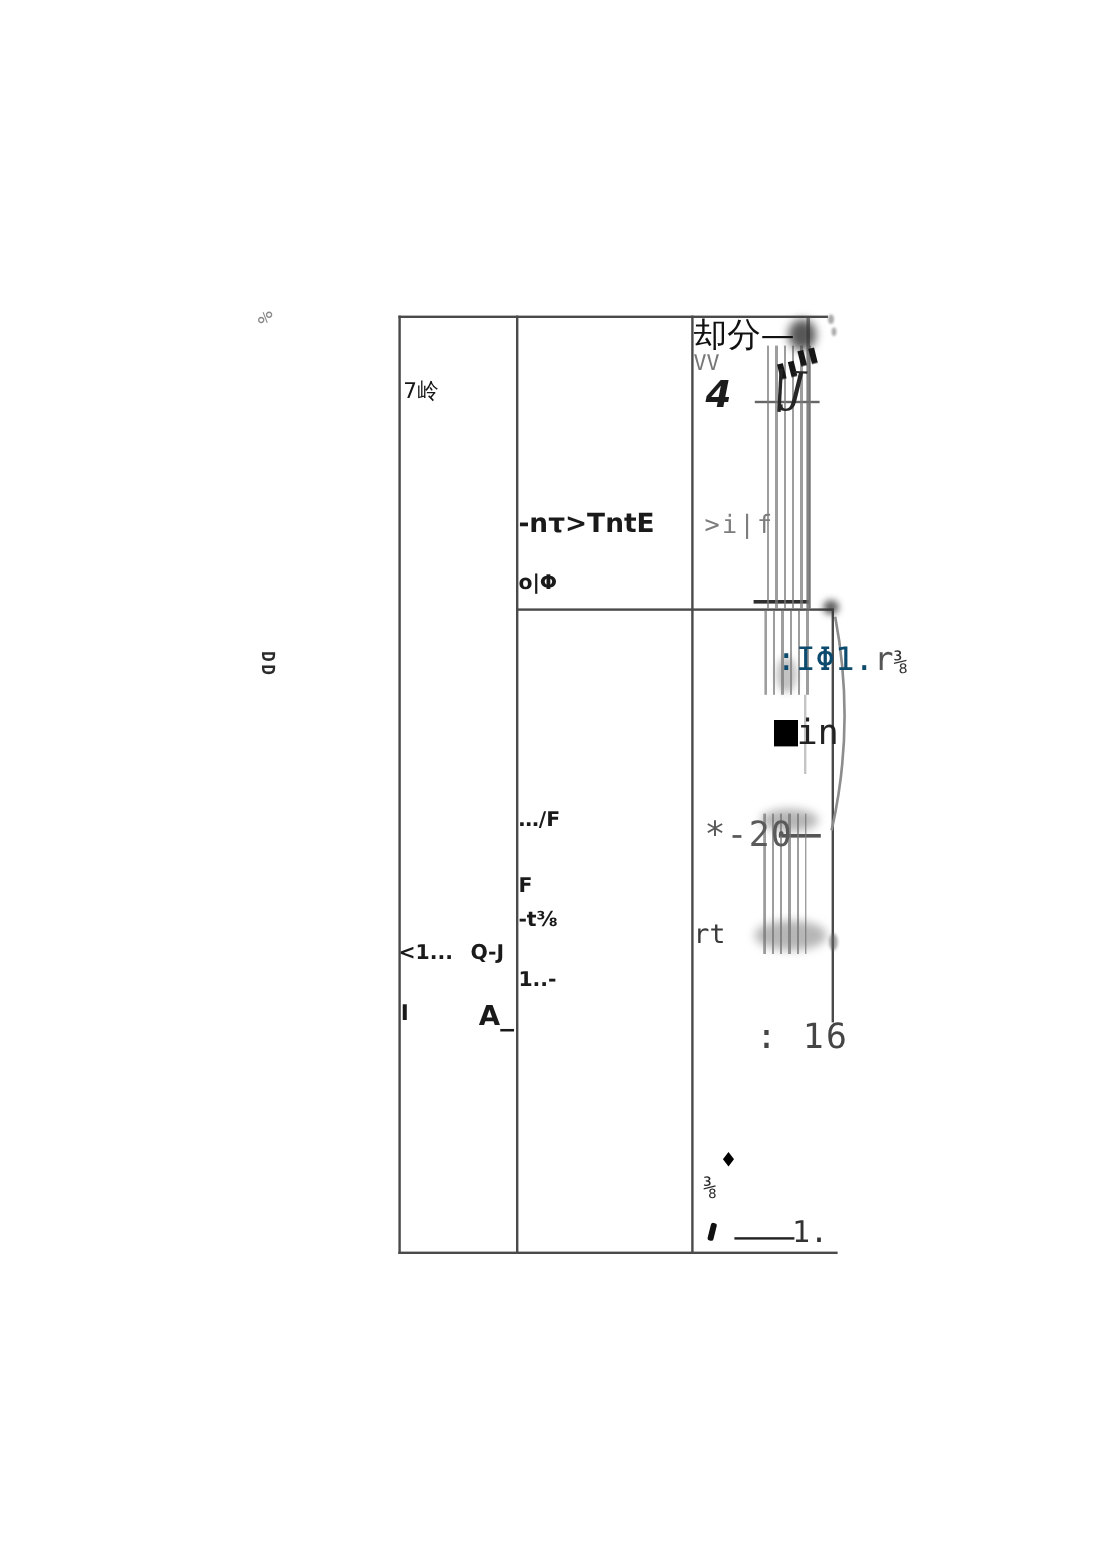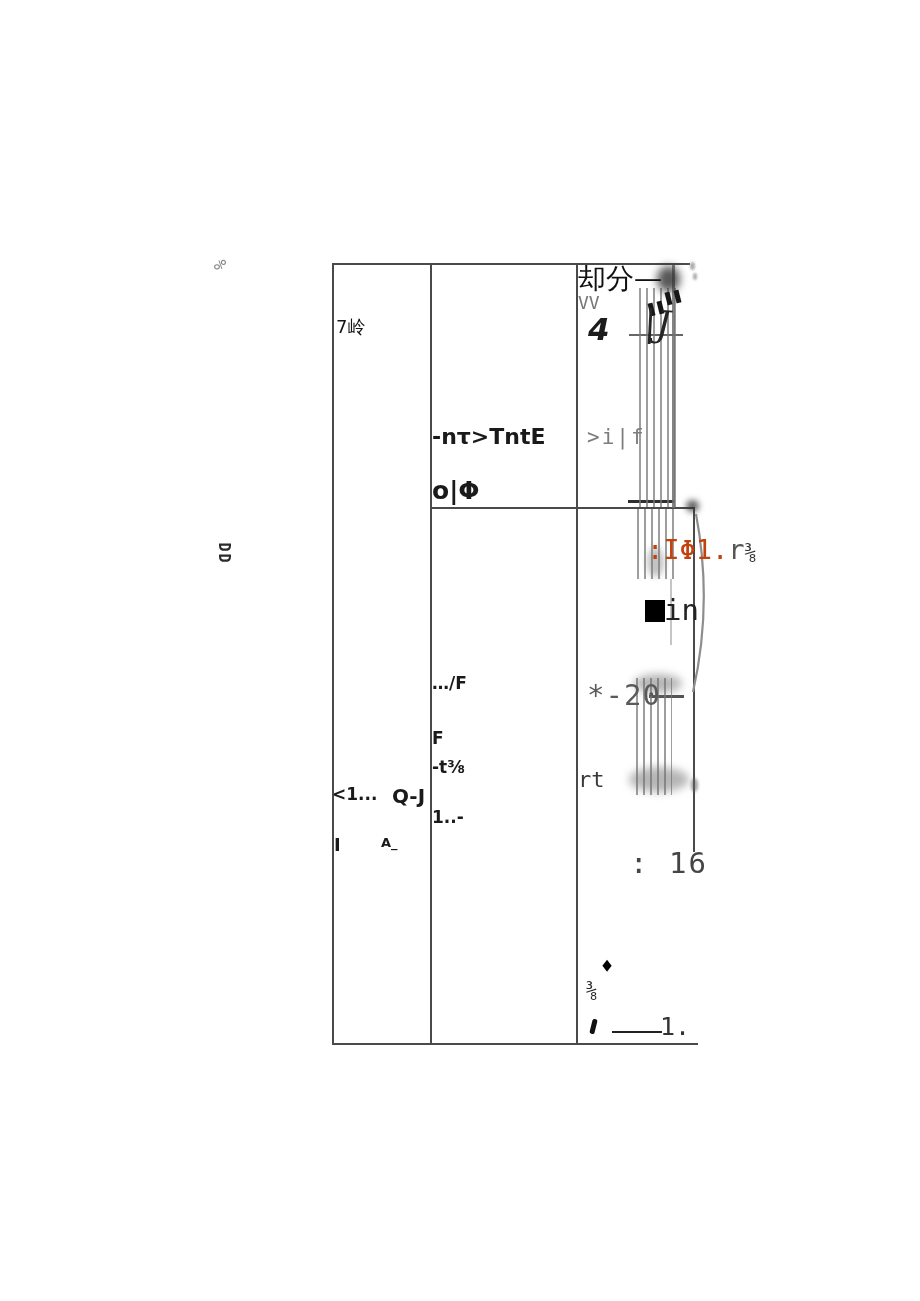--- a/index.html
+++ b/index.html
@@ -56,38 +56,38 @@
   <div class="smudge" style="left:634px;top:674px;width:48px;height:19px;background:rgba(110,110,110,.5);filter:blur(4px);"></div>
   <div class="smudge" style="left:629px;top:767px;width:60px;height:25px;background:rgba(110,110,110,.5);filter:blur(4px);"></div>
   <div class="smudge" style="left:691px;top:778px;width:7px;height:14px;background:rgba(100,100,100,.6);filter:blur(1.5px);"></div>
 
   <svg style="position:absolute;left:680px;top:504px;filter:blur(.4px);" width="38" height="195" viewBox="0 0 38 195">
     <path d="M16 10 Q 33 100 13 188" stroke="#8d8d8d" stroke-width="2.2" fill="none"></path>
   </svg>
 
   <div class="t sans" style="left:336px;top:318px;font-size:18px;color:#151515;">7岭</div>
   <div class="t sans bold" style="left:332px;top:786px;font-size:17px;">&lt;1...</div>
-  <div class="t sans bold" style="left:392px;top:786px;font-size:20px;">Q-J</div>
+  <div class="t sans bold" style="left:392px;top:786px;font-size:17px;">Q-J</div>
   <div class="t sans bold" style="left:334px;top:836px;font-size:18px;">I</div>
-  <div class="t sans bold" style="left:381px;top:836px;font-size:13px;">A_</div>
+  <div class="t sans bold" style="left:399px;top:836px;font-size:23px;">A_</div>
 
   <div class="t sans bold" style="left:432px;top:426px;font-size:22px;">-nτ&gt;TntE</div>
-  <div class="t sans bold" style="left:432px;top:478px;font-size:25px;">o|Φ</div>
+  <div class="t sans bold" style="left:432px;top:478px;font-size:17px;">o|Φ</div>
   <div class="t sans bold" style="left:432px;top:675px;font-size:17px;">…/F</div>
   <div class="t sans bold" style="left:432px;top:730px;font-size:17px;">F</div>
   <div class="t sans bold" style="left:432px;top:759px;font-size:17px;">-t⅜</div>
   <div class="t sans bold" style="left:432px;top:809px;font-size:17px;">1..-</div>
 
   <div class="t serif" style="left:578px;top:265px;font-size:28px;color:#111;">却分—</div>
   <div class="t mono" style="left:578px;top:294px;font-size:18px;color:#787878;">VV</div>
   <div class="t sans bold" style="left:588px;top:314px;font-size:31px;font-style:italic;color:#1c1c1c;">4</div>
   <div class="t serif" style="left:644px;top:306px;font-size:36px;font-style:italic;color:#262626;transform:rotate(3deg);">|J</div>
   <div class="t mono" style="left:587px;top:427px;font-size:21px;color:#7d7d7d;letter-spacing:2px;">&gt;i|f</div>
   <div class="t mono" style="left:582px;top:509px;font-size:27px;">
-    <span style="color:#c2410c;">:IΦ1.</span><span style="color:#555;">r</span><span style="color:#333;font-size:20px;">⅜</span>
+    <span style="color:#0c4a6e;">:IΦ1.</span><span style="color:#555;">r</span><span style="color:#333;font-size:20px;">⅜</span>
   </div>
   <div style="position:absolute;left:645px;top:600px;width:20px;height:22px;background:#000;"></div>
   <div class="t mono" style="left:664px;top:596px;font-size:29px;color:#222;">in</div>
   <div class="t mono" style="left:587px;top:681px;font-size:29px;color:#5a5a5a;letter-spacing:1px;">*-20</div>
   <div class="t mono" style="left:578px;top:769px;font-size:22px;color:#3a3a3a;">rt</div>
   <div class="t mono" style="left:630px;top:849px;font-size:29px;color:#454545;letter-spacing:2px;">: 16</div>
   <div class="t" style="left:601px;top:956px;font-size:20px;color:#000;">♦</div>
   <div class="t mono" style="left:586px;top:981px;font-size:19px;color:#2a2a2a;">⅜</div>
   <div style="position:absolute;left:591px;top:1019px;width:5px;height:15px;background:#111;transform:rotate(14deg);border-radius:2px;"></div>
   <div class="t mono" style="left:660px;top:1014px;font-size:25px;color:#333;">1.</div>

